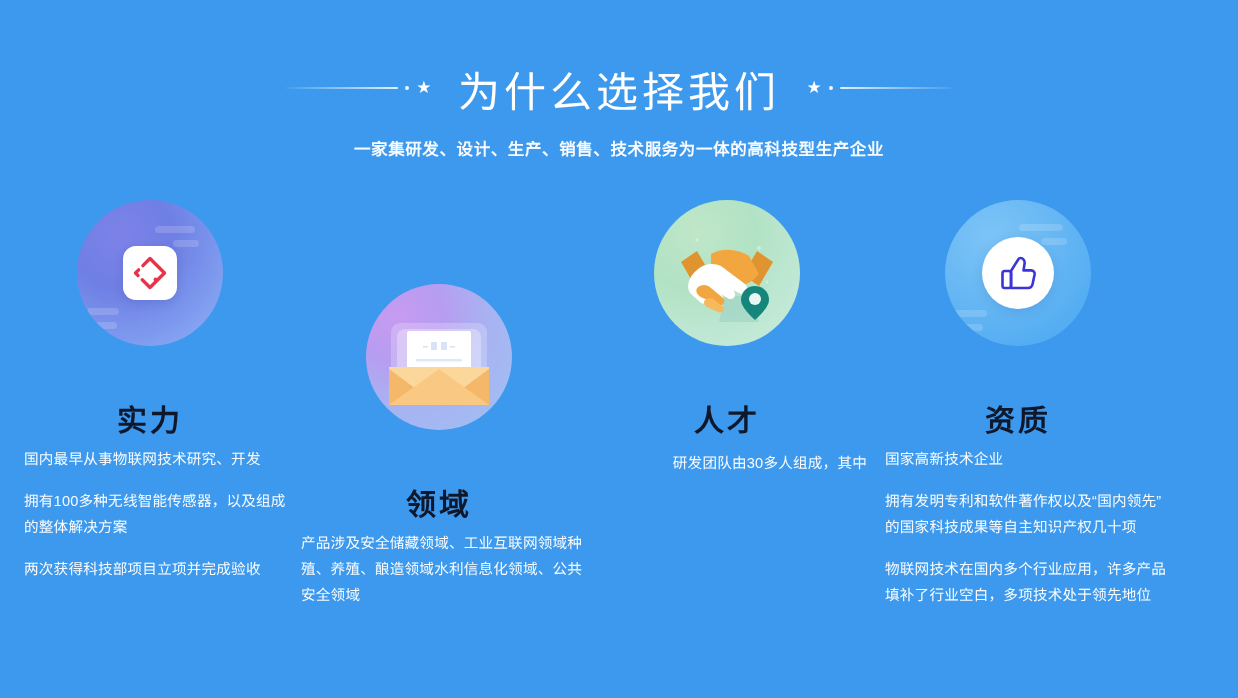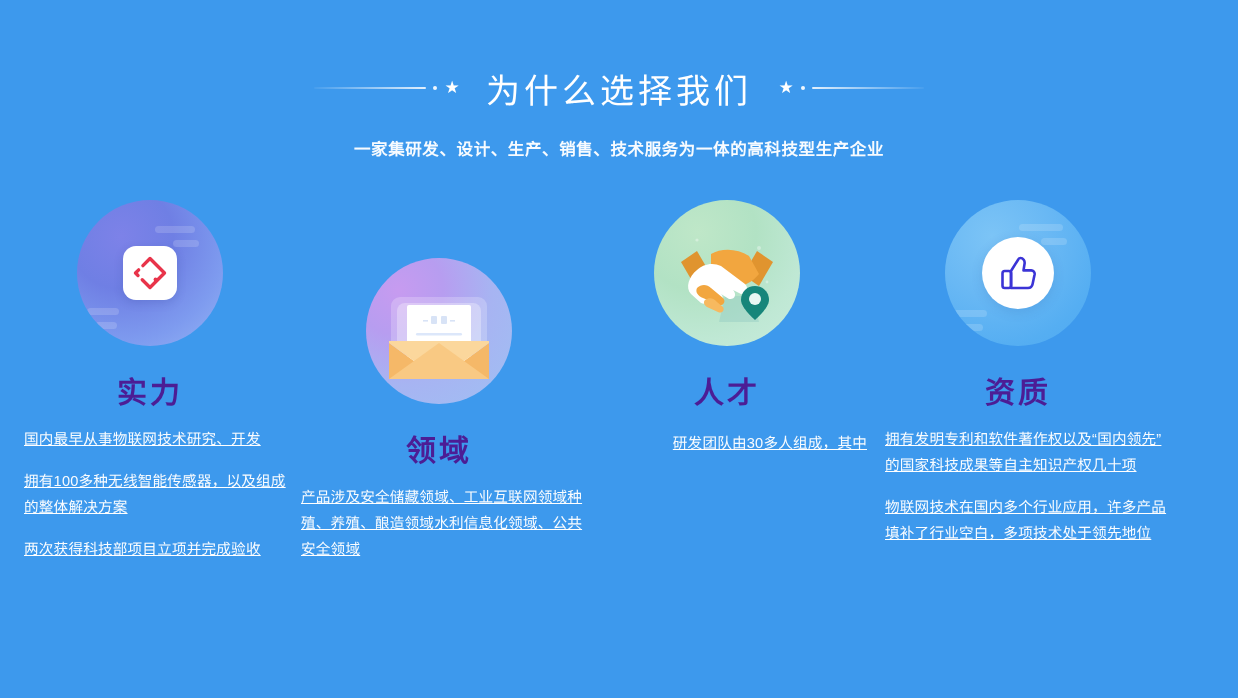--- a/index.html
+++ b/index.html
@@ -73,21 +73,21 @@
     position: relative;
     width: 16px;
     height: 16px;
     color: #ffffff;
     font-size: 17px;
     line-height: 16px;
     text-align: center;
   }
 
   .main-title {
-    font-size: 34px;
+    font-size: 42px;
     font-weight: 400;
     letter-spacing: 4px;
     color: #ffffff;
     padding: 0 26px;
     white-space: nowrap;
   }
 
   .subtitle {
     margin-top: 22px;
     font-size: 16.5px;
@@ -173,33 +173,32 @@
   }
 
   .icon-svg {
     position: absolute;
     left: 50%; top: 50%;
     transform: translate(-50%, -50%);
   }
 
   
   .col-heading {
-    margin-top: 22px;
+    margin-top: 50px;
     font-size: 30px;
     font-weight: 700;
     letter-spacing: 3px;
-    color: #4c1d95;
+    color: #0f172a;
     text-align: center;
   }
 
   .col-body {
-    margin-top: 14px;
+    margin-top: 6px;
     width: 100%;
     padding: 0 0 0 0;
-    text-decoration: underline;
   }
 
   .para {
     font-size: 14.6px;
     line-height: 26px;
     color: rgba(255,255,255,0.97);
     margin-bottom: 16px;
     letter-spacing: 0.2px;
   }
   .para:last-child { margin-bottom: 0; }
@@ -346,19 +345,20 @@
           <path d="M15 20 L15 37 L32 37 C34.5 37, 36.2 35.2, 36.6 33 L38.6 23.4
                    C39 21.2, 37.4 19.4, 35.2 19.4 L27.5 19.4 L28.6 12.5
                    C29 9.7, 27.2 7, 24.4 7 C23.3 7, 22.4 7.7, 22.1 8.7 L15 20 Z" fill="none" stroke="#3b34d6" stroke-width="2.6" stroke-linejoin="round"></path>
           <rect x="6.5" y="20" width="8.6" height="17" rx="2.2" fill="none" stroke="#3b34d6" stroke-width="2.6"></rect>
         </svg>
       </div>
 
       <div class="col-heading">资质</div>
 
       <div class="col-body">
+        <p class="para">国家高新技术企业</p>
         <p class="para">拥有发明专利和软件著作权以及“国内领先”的国家科技成果等自主知识产权几十项</p>
         <p class="para">物联网技术在国内多个行业应用，许多产品填补了行业空白，多项技术处于领先地位</p>
       </div>
     </div>
 
   </div>
 </div>
 
 </body></html>

